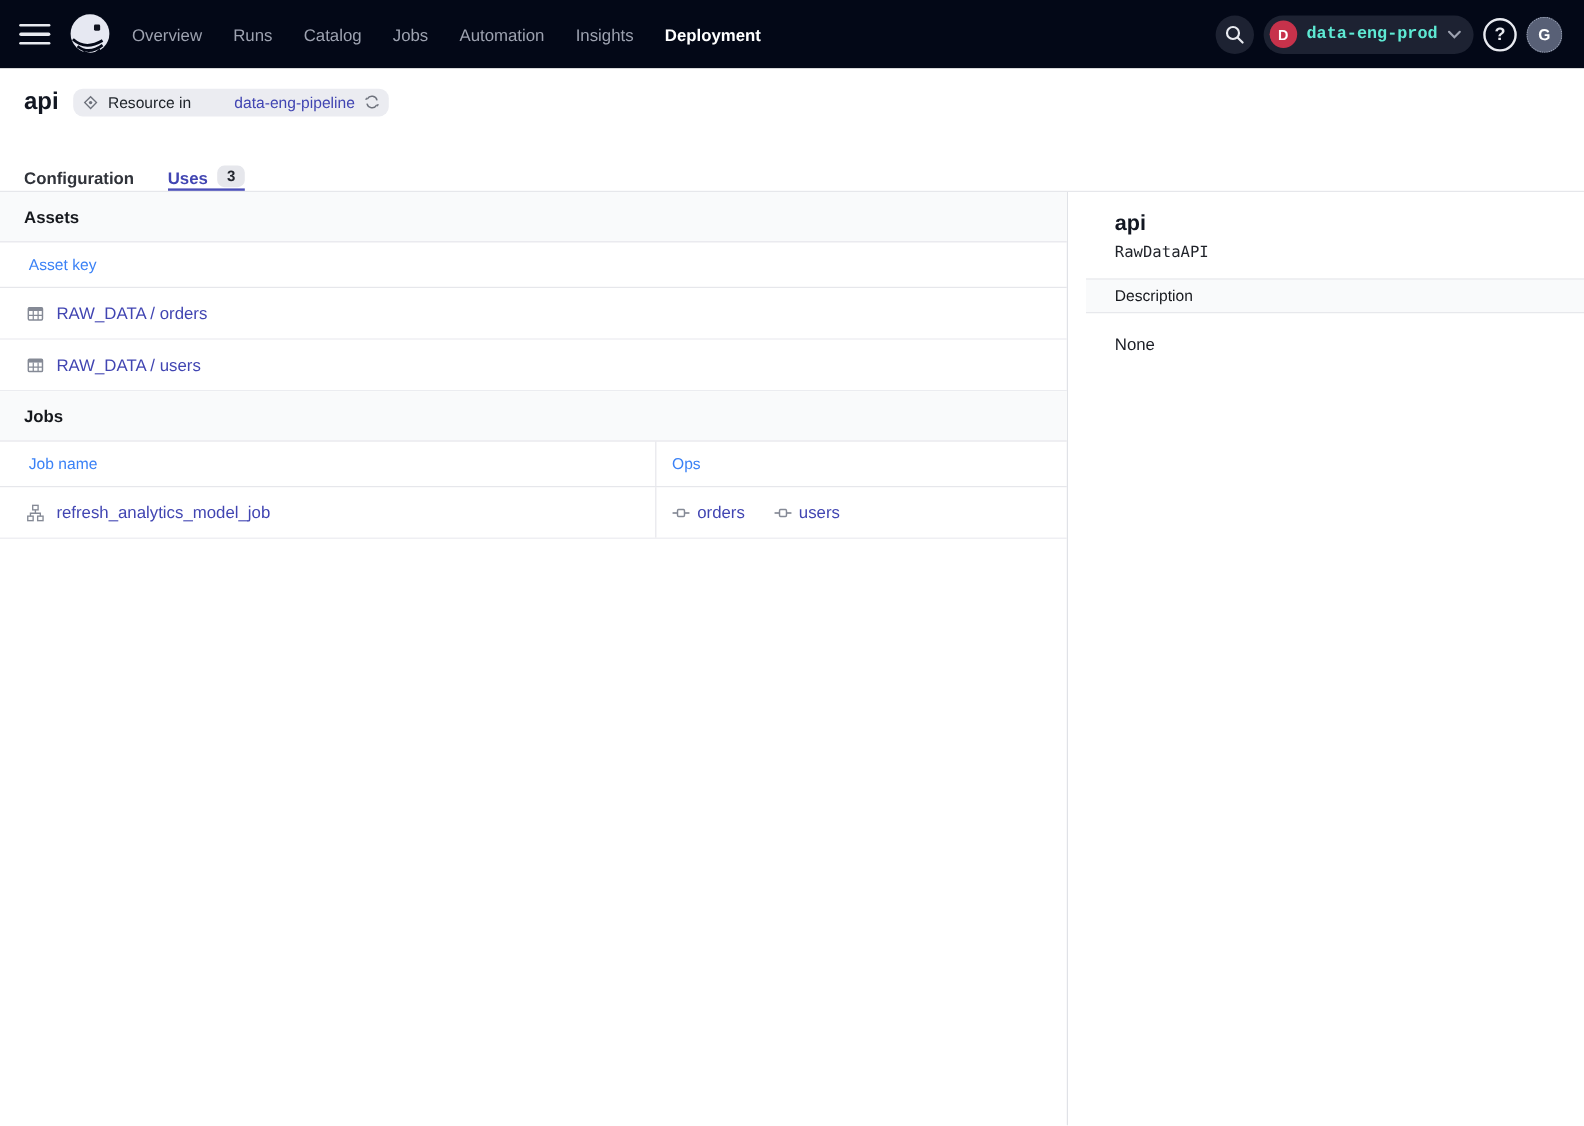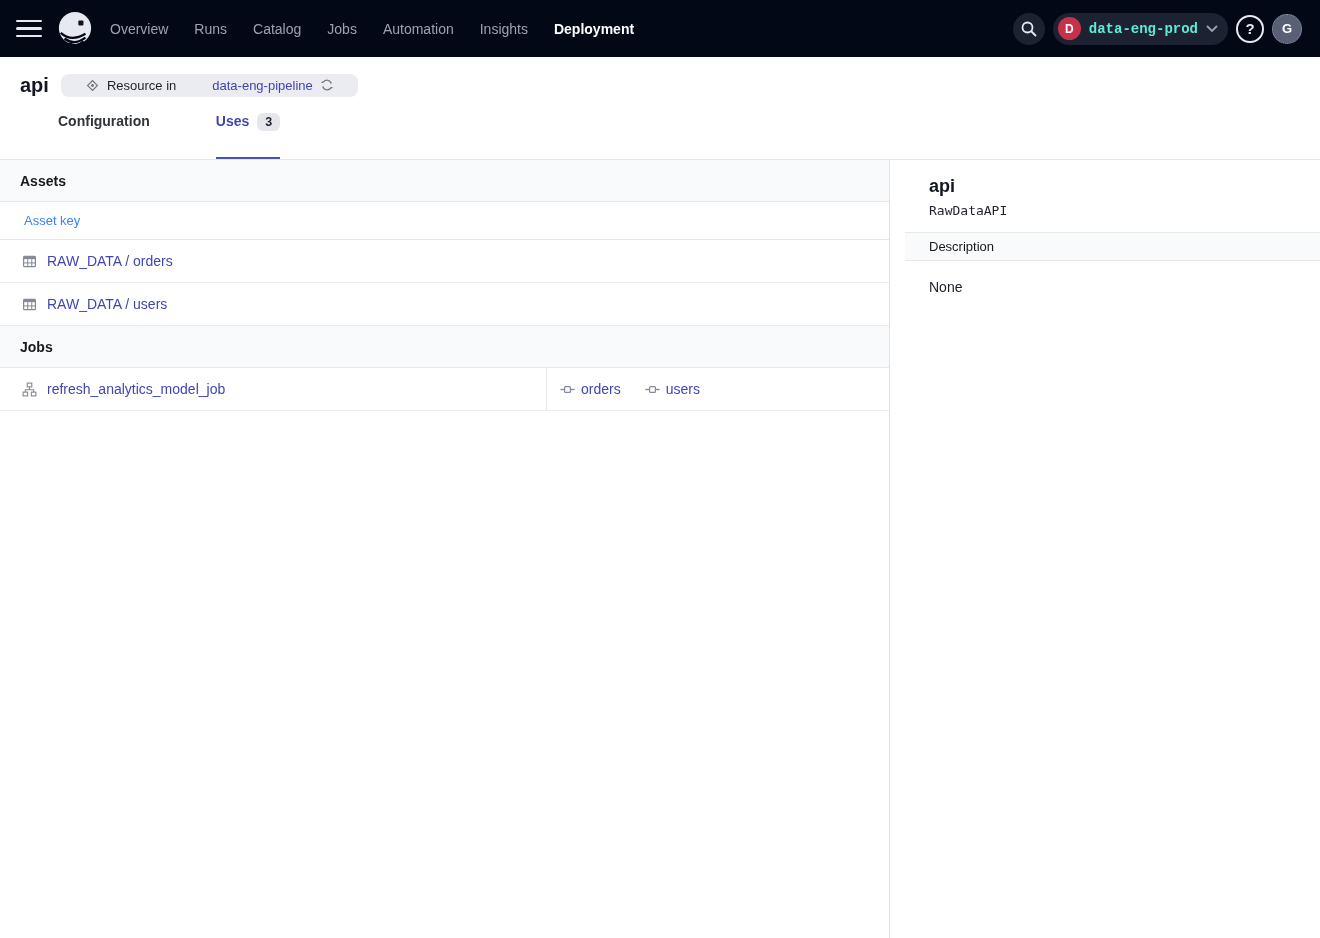--- a/index.html
+++ b/index.html
@@ -53,36 +53,35 @@
   }
   
   .page-header {
     height: 56px; flex: 0 0 56px;
     display: flex; align-items: center; gap: 12px; padding: 0 20px;
     background: #fff;
   }
   .page-title { font-size: 20px; font-weight: 700; color: #121722; }
   .resource-badge {
     display: inline-flex; align-items: center; gap: 7px;
-    background: #ebecf1; border-radius: 8px; padding: 4px 24px;
+    background: #ebecf1; border-radius: 8px; padding: 4px 7px;
     font-size: 13px; color: #1c2127;
   }
   .resource-badge a { color: #4145b2; text-decoration: none; cursor: pointer; margin-left: 29px; }
   
   .tabbar {
     height: 47px; flex: 0 0 47px;
     display: flex; align-items: stretch; gap: 28px; padding: 0 20px;
     border-bottom: 1px solid #e6e7eb; background: #fff;
   }
   .tab {
-    display: flex; align-items: flex-start; gap: 8px;
+    display: flex; align-items: flex-end; gap: 8px;
     font-size: 14px; font-weight: 600; color: #30333a;
     border-bottom: 2px solid transparent; cursor: pointer; text-decoration: none;
     padding-bottom: 1px;
-    margin-left: 38px;
   }
   .tab.active { color: #4145b2; border-bottom-color: #4d50b8; }
   .count-chip {
     background: #e6e7ec; color: #23262e; border-radius: 6px;
     font-size: 12.5px; font-weight: 600; padding: 2px 8px;
   }
   
   .main { flex: 1; display: flex; min-height: 0; gap: 15px; }
   .content-left { width: 890px; flex: 0 0 890px; border-right: 1px solid #e0e2e7; display: flex; flex-direction: column; }
   .section-header {
@@ -219,20 +218,24 @@
           <line x1="10.4" y1="5.5" x2="10.4" y2="13.5" stroke="#858a96" stroke-width="1.1"></line>
           <line x1="1.7" y1="9.5" x2="14.3" y2="9.5" stroke="#858a96" stroke-width="1.1"></line>
         </svg>
         <a class="cell-link">RAW_DATA / users</a>
       </div>
     </div>
 
     <div class="section-header">
       <span>Jobs</span>
     </div>
+    <div class="thead-row">
+      <div class="th col-jobname">Job name</div>
+      <div class="th col-ops">Ops</div>
+    </div>
     <div class="trow">
       <div class="td col-jobname">
         <svg width="15" height="15" viewBox="0 0 16 16">
           <rect x="5.6" y="1.2" width="4.8" height="4" fill="none" stroke="#858a96" stroke-width="1.2"></rect>
           <rect x="1.2" y="10.8" width="4.8" height="4" fill="none" stroke="#858a96" stroke-width="1.2"></rect>
           <rect x="10" y="10.8" width="4.8" height="4" fill="none" stroke="#858a96" stroke-width="1.2"></rect>
           <path d="M8 5.2 v3 M3.6 10.8 v-2.6 h8.8 v2.6" fill="none" stroke="#858a96" stroke-width="1.2"></path>
         </svg>
         <a class="cell-link">refresh_analytics_model_job</a>
       </div>

